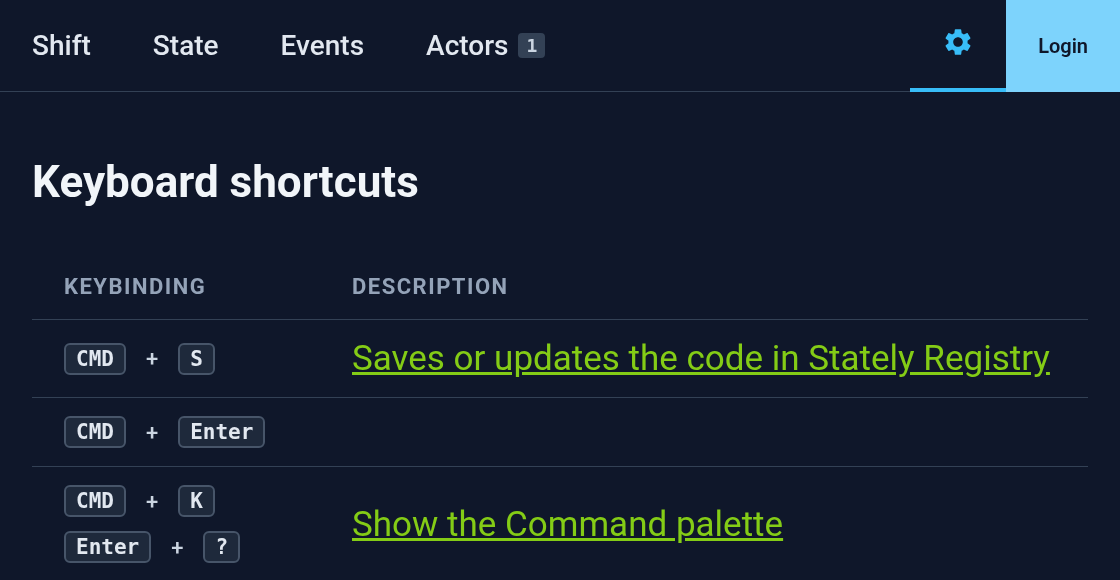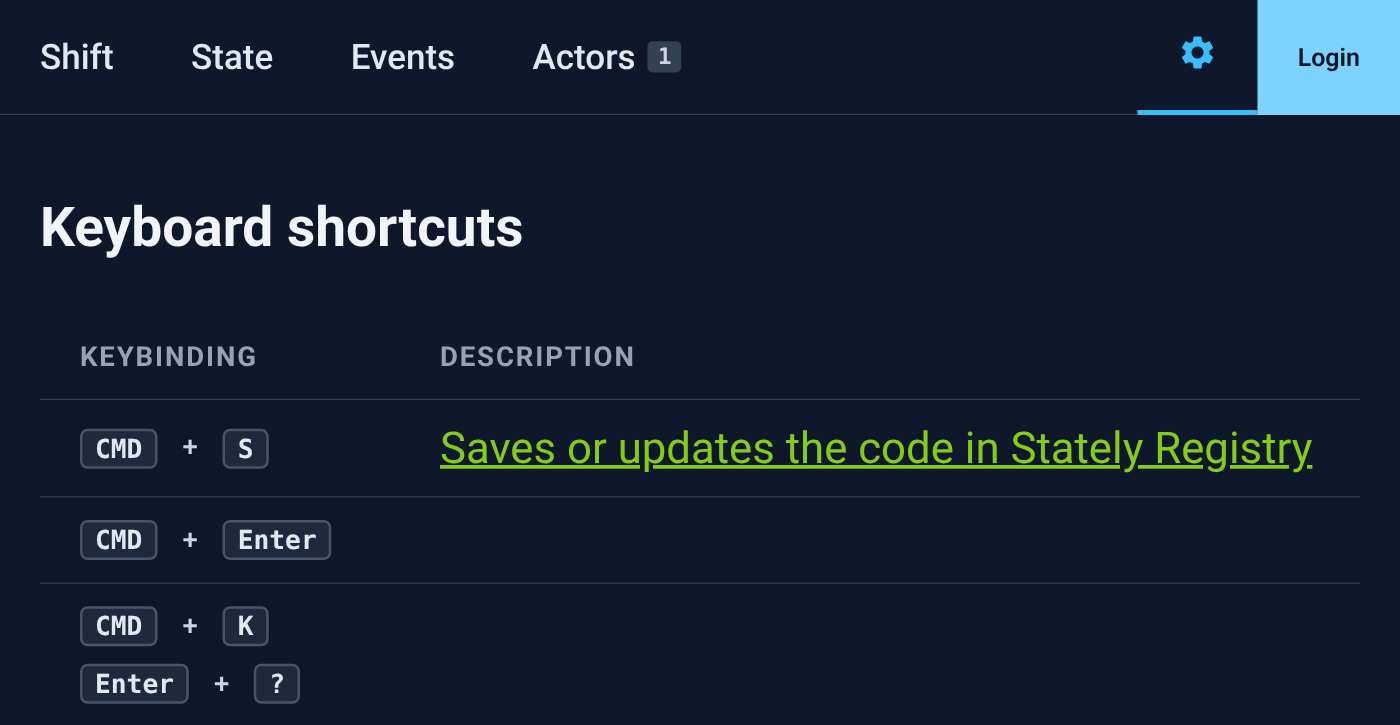--- a/index.html
+++ b/index.html
@@ -211,16 +211,17 @@
           <span class="key">CMD</span>
           <span class="plus">+</span>
           <span class="key">K</span>
         </div>
         <div class="key-combo">
           <span class="key">Enter</span>
           <span class="plus">+</span>
           <span class="key">?</span>
         </div>
       </div>
+      <div class="desc-cell">Show the Command palette</div>
     </div>
 
   </div>
 </div>
 
 </body></html>

